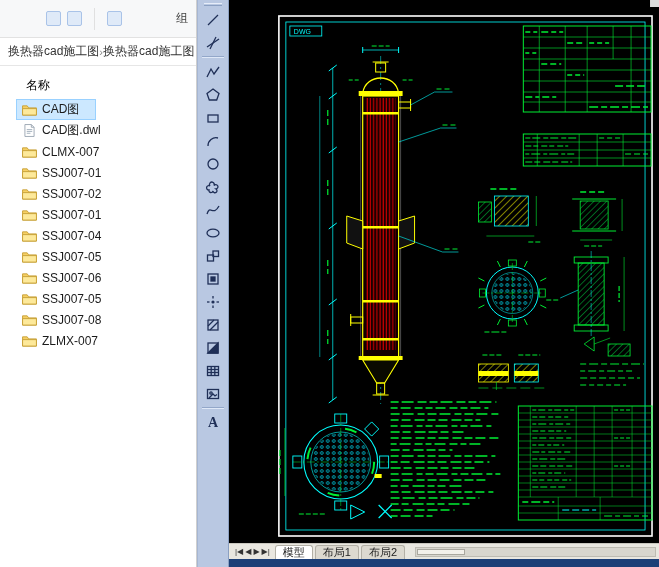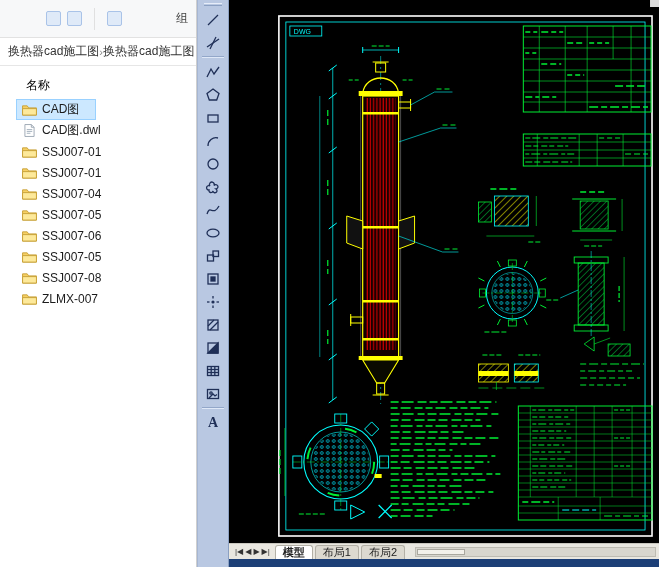--- a/index.html
+++ b/index.html
@@ -30,21 +30,21 @@
   .mtext-label { font-size:14px; font-weight:bold; color:#1f2f57; font-family:"Liberation Serif", serif; }
 
   
   .cad { flex:1; background:#000; display:flex; flex-direction:column; min-width:0; }
   .cad svg.drawing { display:block; width:100%; height:543px; }
   .sw { stroke:#ffffff; } .sc { stroke:#00ffff; } .sg { stroke:#00ee33; } .sy { stroke:#ffff00; } .sk { stroke:#9a9a9a; }
   .tabbar { height:16px; background:#e9e7e0; border-top:1px solid #c9c7bf; display:flex; align-items:center; font-size:11px; color:#222; padding:0 3px; gap:2px; }
   .tab-nav { display:flex; gap:2px; font-size:8px; color:#333; padding:0 3px; }
   .tab-nav span { cursor:default; }
   .tab { padding:0 7px; height:14px; line-height:13px; border:1px solid #b3b0a6; border-bottom:none; background:#dcd9d0; border-radius:3px 3px 0 0; }
-  .tab.active { background:#ffffff; font-weight:bold; }
+  .tab.active { background:#ffffff; font-weight:normal; }
   .hscroll { flex:1; height:10px; background:#d8d6ce; border:1px solid #bdbbb2; margin-left:8px; position:relative; }
   .hscroll .thumb { position:absolute; left:1px; top:1px; height:6px; width:48px; background:#f2f0ea; border:1px solid #a9a79e; }
   .statusbar { height:8px; background:#1c3f77; }
 </style>
 </head>
 <body>
 
 <div class="screen">
 
   <section class="explorer">
@@ -88,21 +88,43 @@
           </span>
         </li>
       <li class="file-row">
           <span class="chip">
         <span class="ficon">
               <svg width="15" height="12" viewBox="0 0 16 13">
                 <path d="M0.5,2 h5 l1.6,2.2 H15.5 V12 H0.5 Z" fill="#f7d064" stroke="#c79f35"></path>
                 <path d="M0.5,5 H15.5 V12 H0.5 Z" fill="#fde99a" stroke="#c79f35"></path>
               </svg>
             </span>
+        <span>CLMX-007</span>
+          </span>
+        </li>
+      <li class="file-row">
+          <span class="chip">
+        <span class="ficon">
+              <svg width="15" height="12" viewBox="0 0 16 13">
+                <path d="M0.5,2 h5 l1.6,2.2 H15.5 V12 H0.5 Z" fill="#f7d064" stroke="#c79f35"></path>
+                <path d="M0.5,5 H15.5 V12 H0.5 Z" fill="#fde99a" stroke="#c79f35"></path>
+              </svg>
+            </span>
         <span>SSJ007-01</span>
+          </span>
+        </li>
+      <li class="file-row">
+          <span class="chip">
+        <span class="ficon">
+              <svg width="15" height="12" viewBox="0 0 16 13">
+                <path d="M0.5,2 h5 l1.6,2.2 H15.5 V12 H0.5 Z" fill="#f7d064" stroke="#c79f35"></path>
+                <path d="M0.5,5 H15.5 V12 H0.5 Z" fill="#fde99a" stroke="#c79f35"></path>
+              </svg>
+            </span>
+        <span>SSJ007-02</span>
           </span>
         </li>
       <li class="file-row">
           <span class="chip">
         <span class="ficon">
               <svg width="15" height="12" viewBox="0 0 16 13">
                 <path d="M0.5,2 h5 l1.6,2.2 H15.5 V12 H0.5 Z" fill="#f7d064" stroke="#c79f35"></path>
                 <path d="M0.5,5 H15.5 V12 H0.5 Z" fill="#fde99a" stroke="#c79f35"></path>
               </svg>
             </span>

